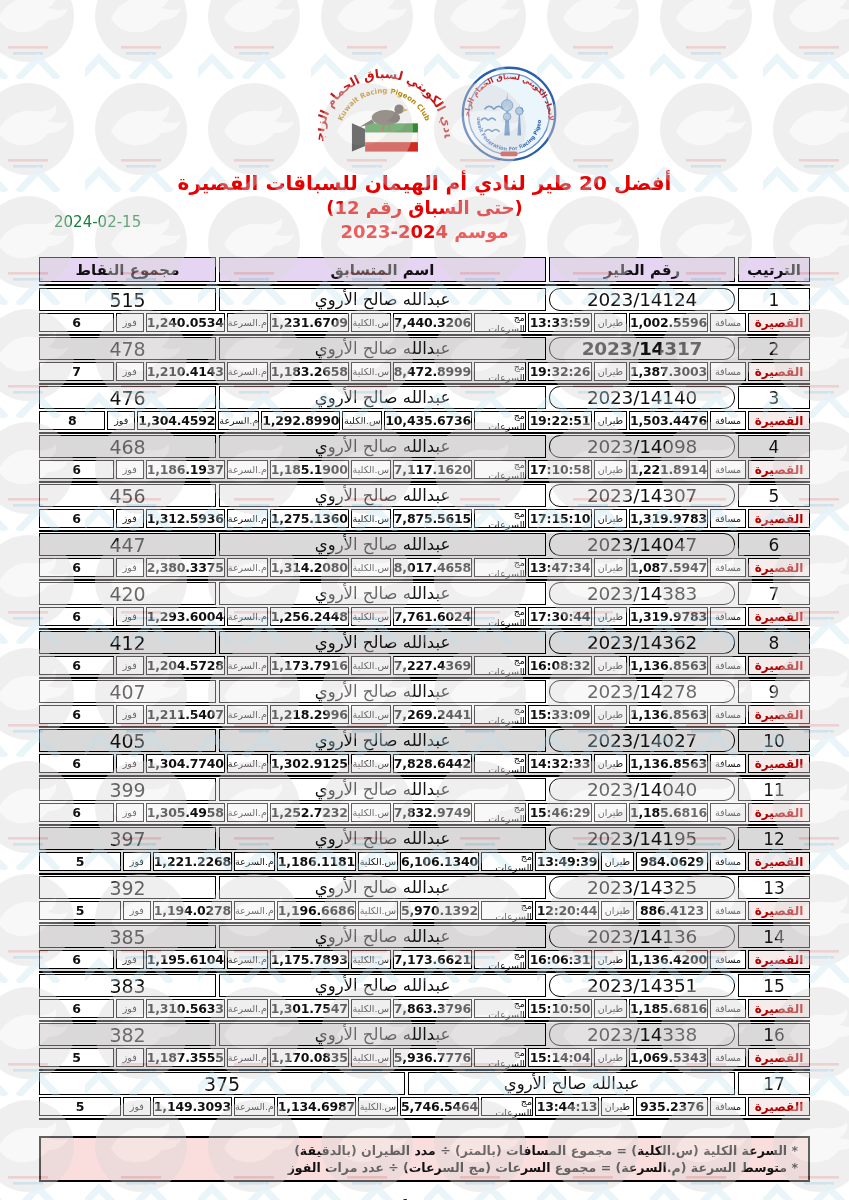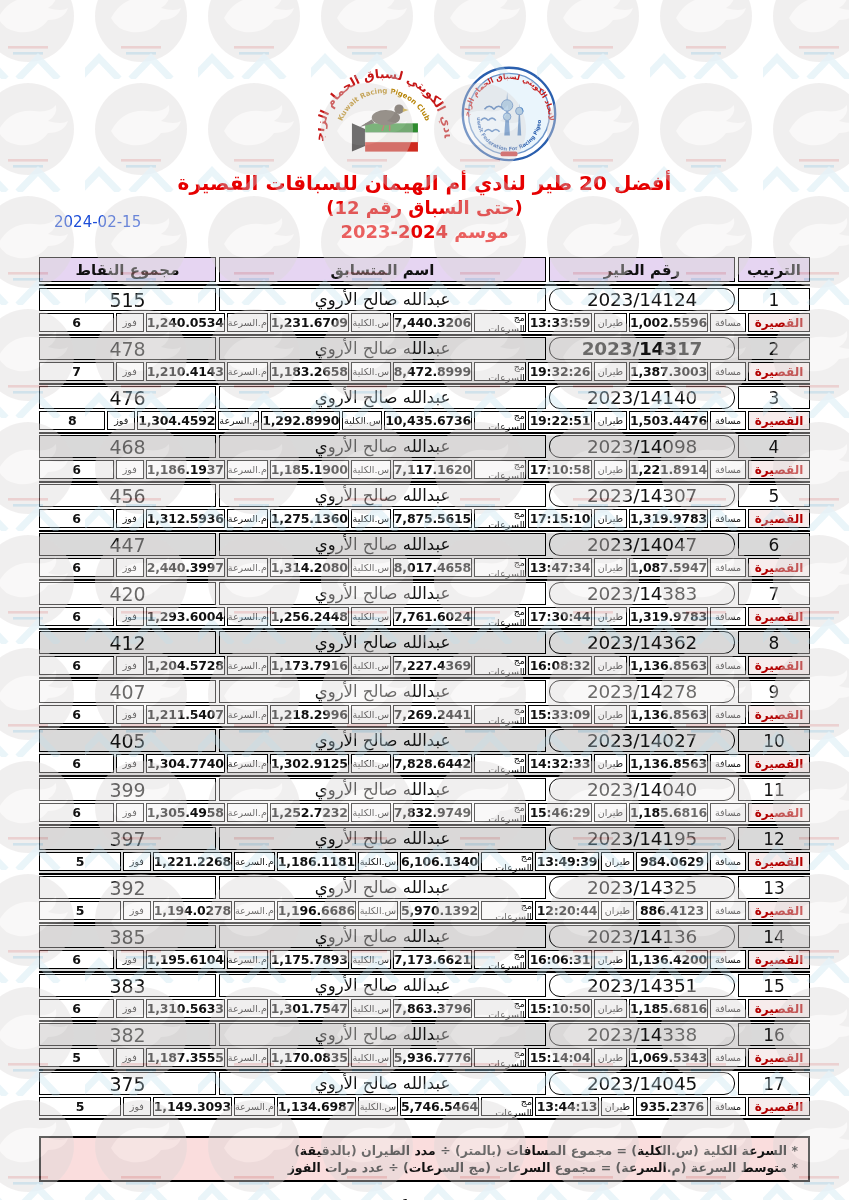--- a/index.html
+++ b/index.html
@@ -10,21 +10,21 @@
   *{box-sizing:border-box;margin:0;padding:0;}
   body{font-family:"DejaVu Sans",sans-serif;background:#fff;}
   .page{position:relative;width:849px;height:1200px;background:#fff;overflow:hidden;margin:0 auto;}
   .watermark{position:absolute;inset:0;z-index:5;opacity:.40;pointer-events:none;}
   .content{position:relative;z-index:1;padding:0 39px;}
 
   .logos{display:flex;justify-content:center;align-items:center;gap:10px;padding-top:60px;margin-left:26px;height:164px;}
   .title-block{text-align:center;margin-top:6px;direction:rtl;}
   .title-line1{color:var(--title-red);font-size:20px;font-weight:bold;line-height:26px;}
   .title-line2,.title-line3{color:var(--title-red);font-size:18px;font-weight:bold;line-height:24px;}
-  .date{position:absolute;left:54px;top:213px;font-size:15px;color:#1d4ed8;direction:ltr;}
+  .date{position:absolute;left:54px;top:213px;font-size:15px;color:#15803d;direction:ltr;}
 
   .rtable{direction:rtl;margin-top:4px;}
   .thead,.main-row,.detail-row{display:flex;column-gap:3px;}
   .thead{border-bottom:2.5px solid var(--border-c);padding-bottom:2px;margin-bottom:2px;}
   .hcell{background:var(--header-bg);border:1px solid var(--border-c);height:25px;
          display:flex;align-items:center;justify-content:center;
          font-weight:bold;font-size:15px;color:#111;margin-top:9px;}
   .cell{background:#fff;border:1px solid var(--border-c);display:flex;align-items:center;justify-content:center;color:#111;}
 
   .c-rank{flex:0 0 72px;}
@@ -263,21 +263,21 @@
       <div class="cell c-cat">القصيرة</div>
       <div class="cell dlbl w36">مسافة</div>
       <div class="cell num v72">1,087.5947</div>
       <div class="cell dlbl w33">طيران</div>
       <div class="cell num v64">13:47:34</div>
       <div class="cell dlbl w52">مج السرعات</div>
       <div class="cell num v73">8,017.4658</div>
       <div class="cell dlbl w40">س.الكلية</div>
       <div class="cell num v73">1,314.2080</div>
       <div class="cell dlbl w40">م.السرعة</div>
-      <div class="cell num v73">2,440.3997</div>
+      <div class="cell num v73">2,380.3375</div>
       <div class="cell dlbl w28">فوز</div>
       <div class="cell num vgrow">6</div>
     </div>
   </div>
 
   <div class="entry">
     <div class="main-row">
       <div class="cell c-rank">7</div>
       <div class="cell c-bird num" style="font-size:18.5px;font-weight:normal;">2023/14383</div>
       <div class="cell c-name">عبدالله صالح الأروي</div>
@@ -512,21 +512,20 @@
       <div class="cell dlbl w40">م.السرعة</div>
       <div class="cell num v73">1,187.3555</div>
       <div class="cell dlbl w28">فوز</div>
       <div class="cell num vgrow">5</div>
     </div>
   </div>
 
   <div class="entry">
     <div class="main-row">
       <div class="cell c-rank">17</div>
-      <div class="cell c-bird num" style="font-size:18.5px;font-weight:normal;">2023/14045</div>
       <div class="cell c-name">عبدالله صالح الأروي</div>
       <div class="cell c-points">375</div>
     </div>
     <div class="detail-row">
       <div class="cell c-cat">القصيرة</div>
       <div class="cell dlbl w36">مسافة</div>
       <div class="cell num v72">935.2376</div>
       <div class="cell dlbl w33">طيران</div>
       <div class="cell num v64">13:44:13</div>
       <div class="cell dlbl w52">مج السرعات</div>

